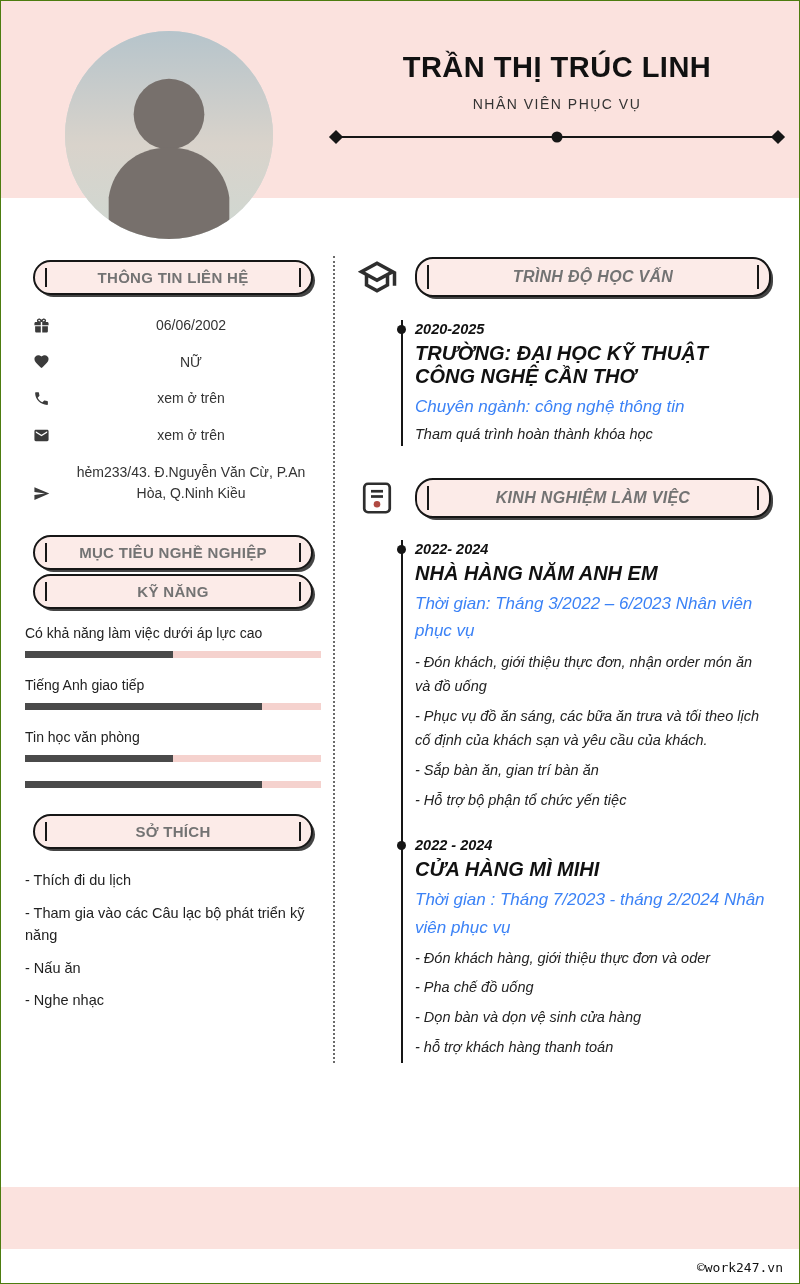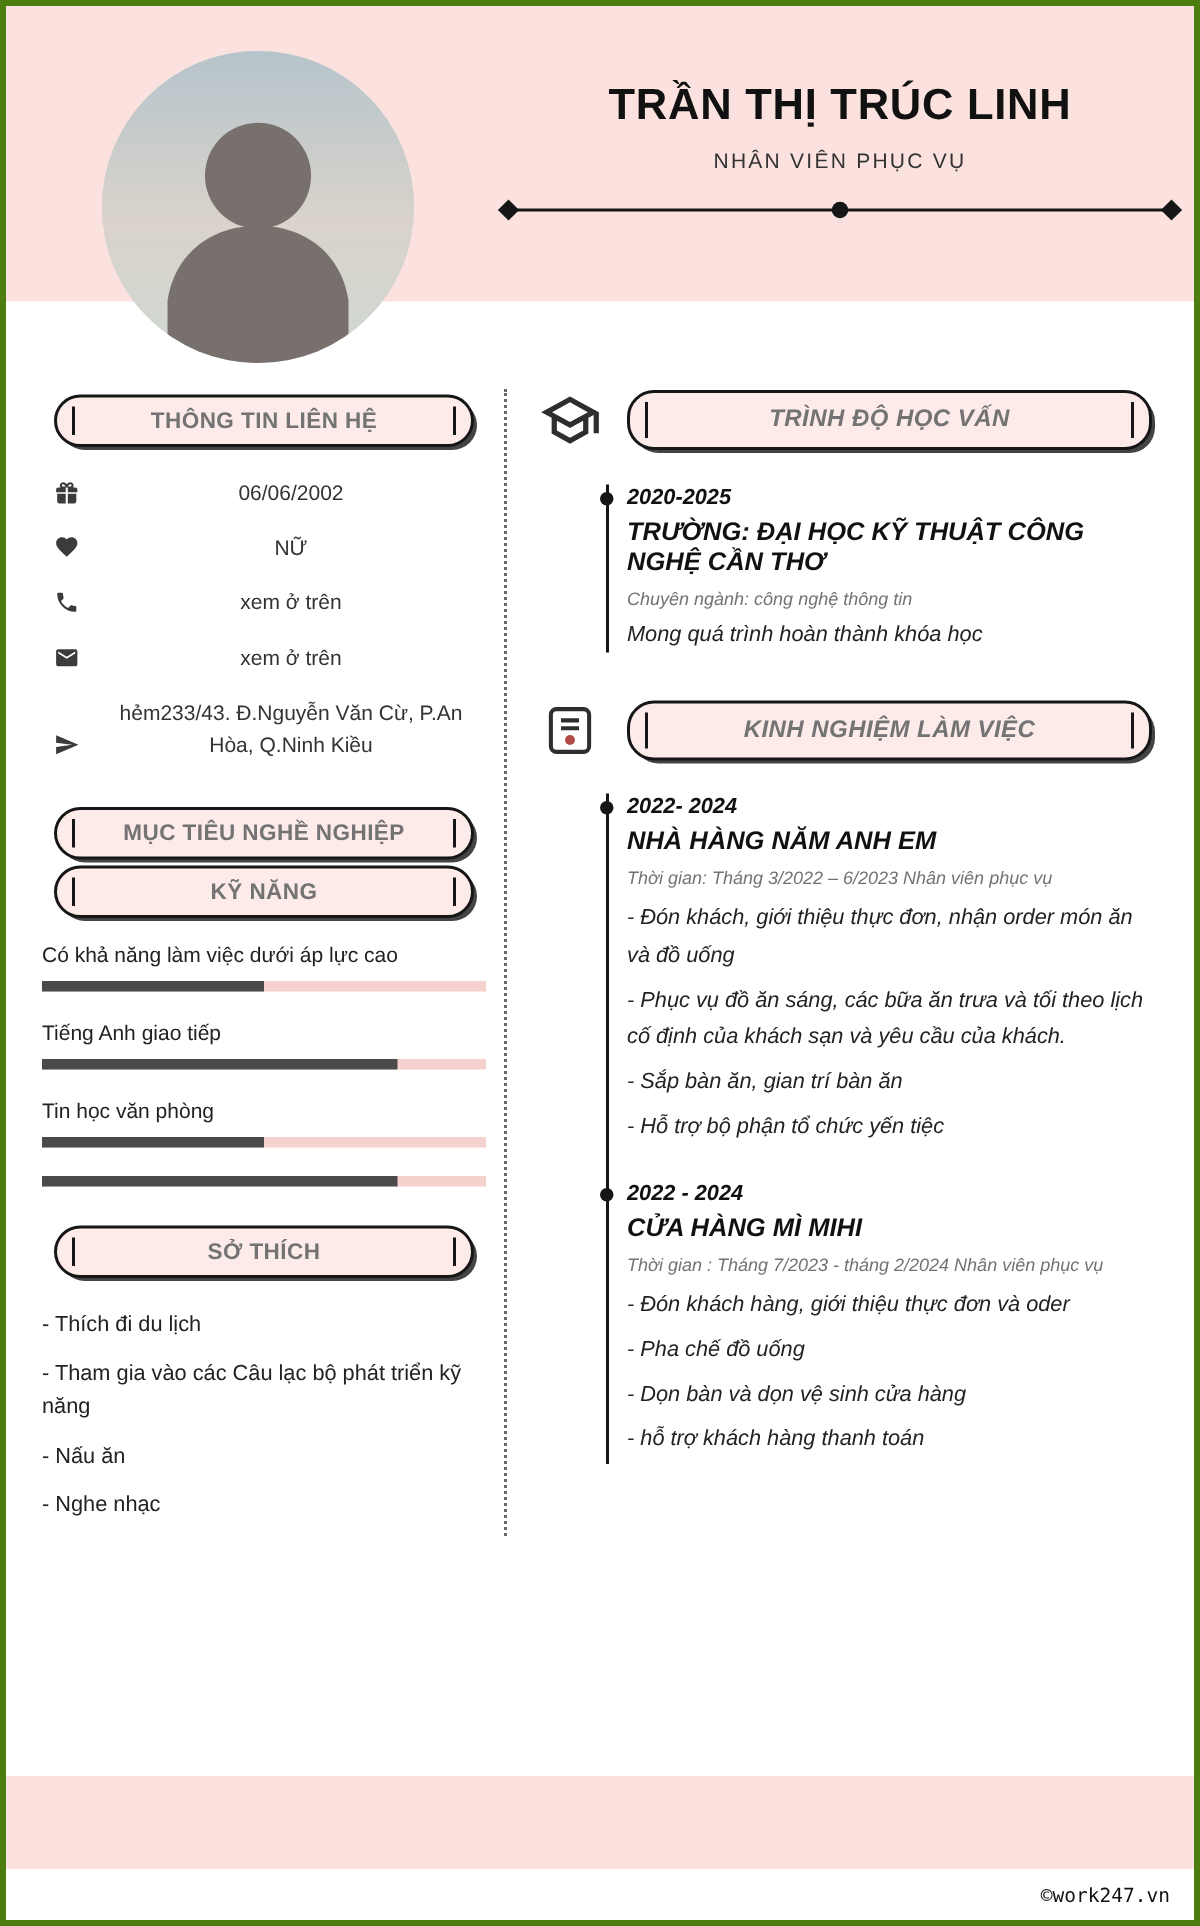--- a/index.html
+++ b/index.html
@@ -15,21 +15,21 @@
     width:800px;
     font-family:"Liberation Sans","DejaVu Sans",sans-serif;
     color:#222;
     background:#fff;
   }
   .page{
     position:relative;
     width:800px;
     height:1284px;
     background:#fff;
-    border:4px solid #4d7c0f;
+    border:1px solid #4d7c0f;
     overflow:hidden;
   }
 
   
   .top{
     position:relative;
     height:197px;
     background:var(--header-bg);
   }
   .photo{
@@ -165,22 +165,22 @@
   .tl-group.gap-after{margin-bottom:32px;}
   .tl-entry{position:relative;padding-top:1px;}
   .tl-entry + .tl-entry{margin-top:24px;}
   .tl-entry::before{
     content:"";position:absolute;
     left:-18px;top:5px;
     width:9px;height:9px;border-radius:50%;
     background:var(--line);
   }
   .period{font-weight:bold;font-size:14.5px;color:#111;}
-  .org{font-weight:bold;font-size:17px;color:#111;margin-top:5px;}
-  .meta{font-size:12px;color:#737373;margin-top:5px;line-height:1.6;}
+  .org{font-weight:bold;font-size:20px;color:#111;margin-top:5px;}
+  .meta{font-size:17px;color:#3b82f6;margin-top:5px;line-height:1.6;}
   .note{font-size:14.5px;color:#222;margin-top:6px;}
   .duties{list-style:none;margin:4px 0 0;padding:0;font-size:14.5px;color:#222;}
   .duties li{line-height:1.7;margin-top:5px;}
   .exp-head{margin-top:32px;}
 
   
   .foot-band{
     position:absolute;left:0;right:0;bottom:34px;height:62px;
     background:var(--header-bg);
   }
@@ -331,21 +331,21 @@
         <div class="pill pill-big">
           <span>TRÌNH ĐỘ HỌC VẤN</span>
         </div>
       </div>
 
       <div class="tl-group gap-after">
         <div class="tl-entry">
           <div class="period">2020-2025</div>
           <div class="org">TRƯỜNG: ĐẠI HỌC KỸ THUẬT CÔNG NGHỆ CẦN THƠ</div>
           <div class="meta">Chuyên ngành: công nghệ thông tin</div>
-          <div class="note">Mong quá trình hoàn thành khóa học</div>
+          <div class="note">Tham quá trình hoàn thành khóa học</div>
         </div>
       </div>
 
       <div class="section-head exp-head">
         <span class="bigicon">
           <svg viewBox="0 0 24 24" width="36" height="36" fill="none" stroke="#2e2e2e" stroke-width="1.8">
             <rect x="3.5" y="2.5" width="17" height="19" rx="2.5"></rect>
             <line x1="8" y1="7.5" x2="16" y2="7.5"></line>
             <line x1="8" y1="11" x2="16" y2="11"></line>
             <circle cx="12" cy="16.2" r="2.2" fill="#b04a42" stroke="none"></circle>

